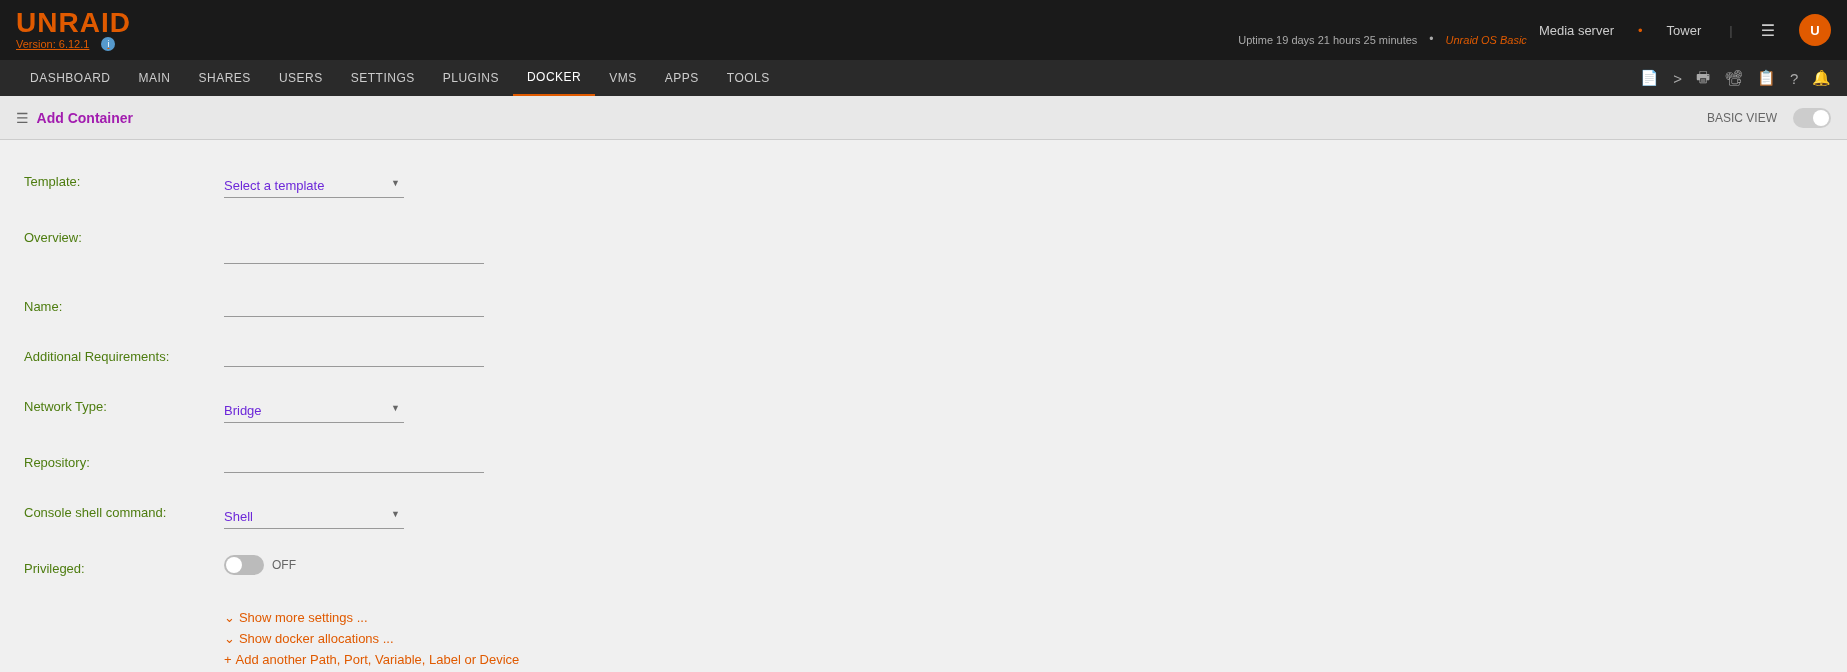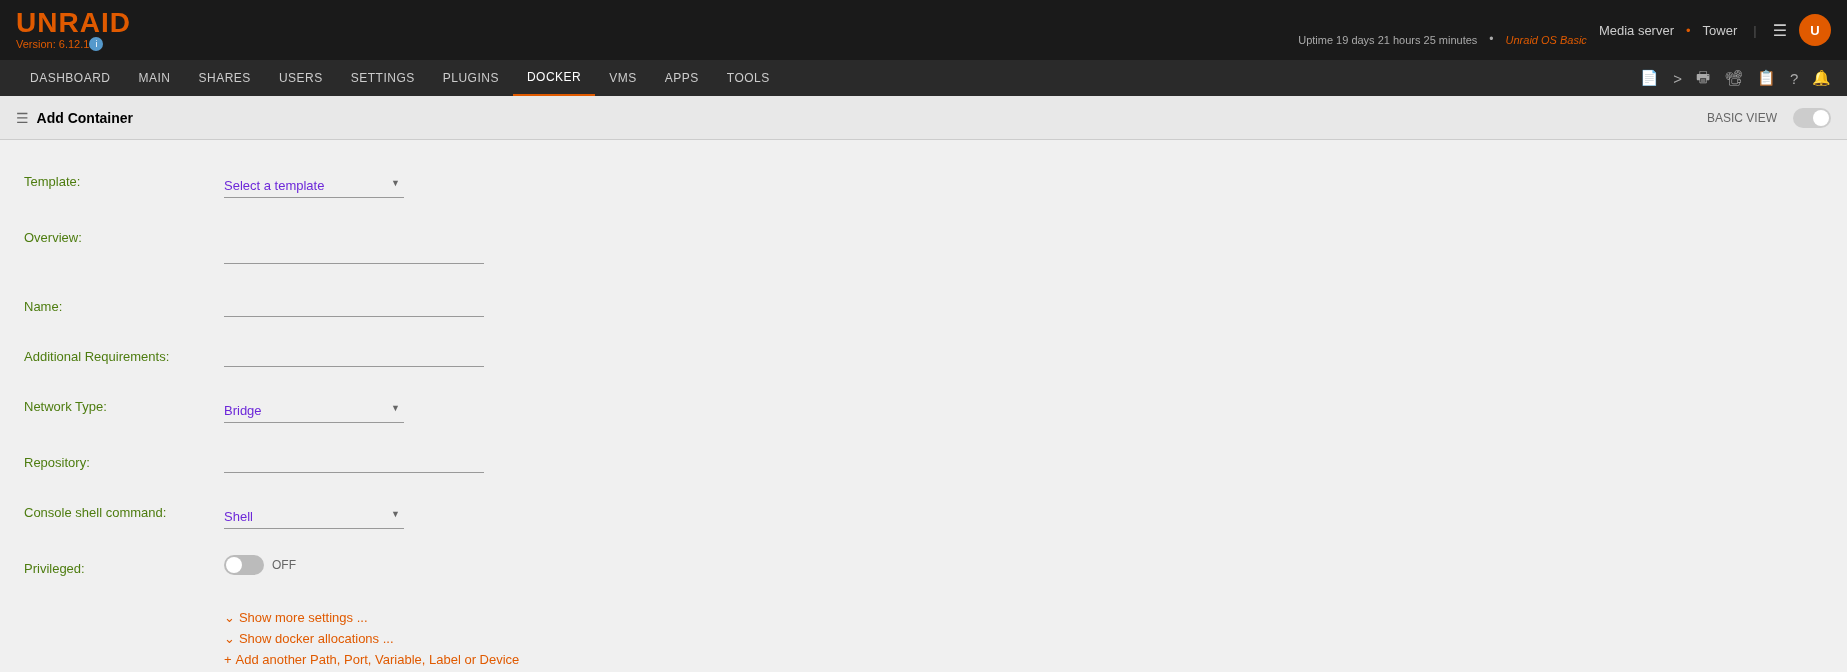--- a/index.html
+++ b/index.html
@@ -10,30 +10,30 @@
       background: #1a1a1a;
       color: #ccc;
       display: flex;
       align-items: center;
       justify-content: space-between;
       padding: 0 16px;
       height: 60px;
     }
     .topbar-left { display: flex; align-items: center; gap: 10px; }
     .logo { color: #e05a00; font-size: 28px; font-weight: 900; letter-spacing: 1px; line-height: 1; }
-    .version { color: #e05a00; font-size: 11px; display: flex; align-items: center; gap: 0; }
+    .version { color: #e05a00; font-size: 11px; display: flex; align-items: center; gap: 12px; text-decoration: underline; }
     .version-info-icon {
       display: inline-block; width: 14px; height: 14px; background: #5599cc;
       border-radius: 50%; color: white; font-size: 9px; text-align: center; line-height: 14px; cursor: pointer;
     }
     .topbar-right { display: flex; align-items: flex-end; gap: 12px; font-size: 12px; color: #aaa; }
     .uptime-text { font-size: 11px; }
     .unraid-os-link { color: #aaa; font-size: 11px; }
     .unraid-os-link span { color: #e05a00; font-style: italic; }
-    .server-info { display: flex; align-items: center; gap: 12px; color: #ccc; font-size: 13px; }
+    .server-info { display: flex; align-items: center; gap: 24px; color: #ccc; font-size: 13px; }
     .server-info .dot { color: #e05a00; }
     .server-info .divider { color: #555; margin: 0 4px; }
     .hamburger-icon { color: #ccc; font-size: 16px; cursor: pointer; }
     .avatar { width: 32px; height: 32px; background: #e05a00; border-radius: 50%; display: flex; align-items: center; justify-content: center; color: white; font-size: 13px; font-weight: bold; cursor: pointer; }
 
     
     .navbar {
       background: #2a2a2a;
       display: flex;
       align-items: center;
@@ -55,21 +55,21 @@
       background: #e8e8e8;
       border-bottom: 1px solid #ccc;
       display: flex;
       align-items: center;
       justify-content: space-between;
       padding: 0 16px;
       height: 44px;
     }
     .page-title-area { display: flex; align-items: center; gap: 8px; }
     .grid-icon { color: #666; font-size: 14px; }
-    .page-title { font-size: 14px; font-weight: 600; color: #000000; }
+    .page-title { font-size: 14px; font-weight: 600; color: #a21caf; }
     .basic-view-area { display: flex; align-items: center; gap: 16px; font-size: 12px; color: #666; }
     .toggle-switch {
       width: 38px; height: 20px; background: #ccc; border-radius: 10px;
       position: relative; cursor: pointer;
     }
     .toggle-switch::after {
       content: ''; position: absolute; width: 16px; height: 16px;
       background: white; border-radius: 50%; top: 2px; right: 2px;
       transition: left 0.2s;
     }

